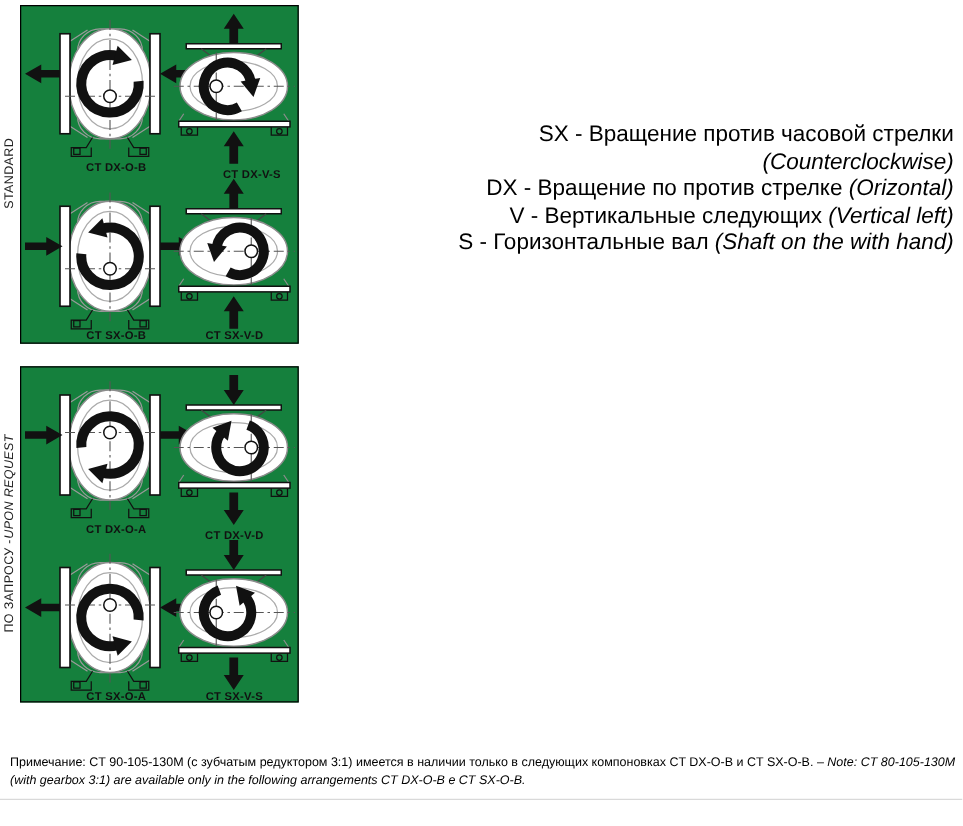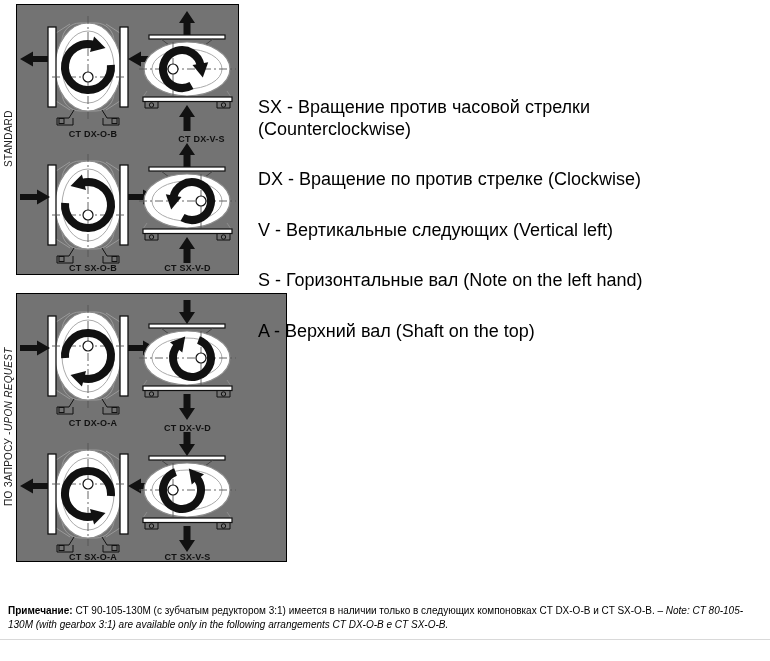--- a/index.html
+++ b/index.html
@@ -1,49 +1,49 @@
 <!DOCTYPE html>
 <html><head>
 <meta charset="utf-8">
 <style>
   html,body{margin:0;padding:0;}
   body{
     width:770px;height:661px;position:relative;background:#ffffff;
     font-family:"Liberation Sans",sans-serif;color:#000;overflow:hidden;
   }
   .box{
-    position:absolute;left:16px;width:221px;border:1.5px solid #000;background:#737373;
+    position:absolute;left:16px;width:221px;border:1.5px solid #000;background:#15803d;
   }
   #box-standard{top:4px;height:269px;}
-  #box-upon{top:293px;height:267px;padding-left:48px;}
+  #box-upon{top:293px;height:267px;}
   .side-label{
     position:absolute;left:0;width:16px;display:flex;align-items:center;justify-content:center;
     writing-mode:vertical-rl;transform:rotate(180deg);
     font-size:10px;color:#222;letter-spacing:0.3px;white-space:nowrap;
   }
   #side-standard{top:4px;height:269px;}
   #side-upon{top:293px;height:267px;}
   .side-label .en{font-style:italic;}
   svg.pump{position:absolute;overflow:visible;}
   .pump-label{
     position:absolute;font-weight:bold;font-size:9px;letter-spacing:0.2px;
     text-align:center;color:#111;white-space:nowrap;
   }
   #legend{
     position:absolute;left:258px;top:97px;width:505px;
-    display:flex;flex-direction:column;gap:29px;
-    font-size:18px;line-height:1.2;color:#000;
-  }
-  .legend-entry .en{margin-left:5px;}
+    display:flex;flex-direction:column;
+    font-size:18px;line-height:1.2;color:#000;text-align:right;
+  }
+  .legend-entry .en{font-style:italic;margin-left:5px;}
   .legend-entry .en.block{display:block;margin-left:0;}
   #note{
     position:absolute;left:8px;top:604px;width:757px;
     font-size:10px;line-height:1.4;color:#000;
   }
-  #note b{font-weight:bold;}
+  #note b{font-weight:normal;}
   #note i{font-style:italic;}
   #bottom-rule{
     position:absolute;left:0;top:639px;width:770px;height:0;
     border-top:1px solid #d9d9d9;
   }
 </style>
 </head>
 <body>
 
 <div class="side-label" id="side-standard">
@@ -295,22 +295,21 @@
   <g fill="#111">
     <polygon points="52,26 44,14 48.5,14 48.5,2 55.5,2 55.5,14 60,14"></polygon>
         <polygon points="52,122 44,110 48.5,110 48.5,96 55.5,96 55.5,110 60,110"></polygon>
   </g>
     </svg>
     <div class="pump-label" style="left:118px;top:258px;width:105px">CT SX-V-S</div>
   </div>
 
 <div id="legend">
     <div class="legend-entry"><span>SX - Вращение против часовой стрелки</span><span class="en block">(Counterclockwise)</span></div>
-    <div class="legend-entry"><span>DX - Вращение по против стрелке</span><span class="en">(Clockwise)</span></div>
+    <div class="legend-entry"><span>DX - Вращение по против стрелке</span><span class="en">(Orizontal)</span></div>
     <div class="legend-entry"><span>V - Вертикальные следующих</span><span class="en">(Vertical left)</span></div>
-    <div class="legend-entry"><span>S - Горизонтальные вал</span><span class="en">(Note on the left hand)</span></div>
-    <div class="legend-entry"><span>A - Верхний вал</span><span class="en">(Shaft on the top)</span></div>
+    <div class="legend-entry"><span>S - Горизонтальные вал</span><span class="en">(Shaft on the with hand)</span></div>
   </div>
 
 <div id="note">
   <b>Примечание:</b><span> CT 90-105-130M (с зубчатым редуктором 3:1) имеется в наличии только в следующих компоновках CT DX-O-B и CT SX-O-B. – </span><i>Note: CT 80-105-130M (with gearbox 3:1) are available only in the following arrangements CT DX-O-B e CT SX-O-B.</i>
 </div>
 <div id="bottom-rule"></div>
 
 </body></html>

